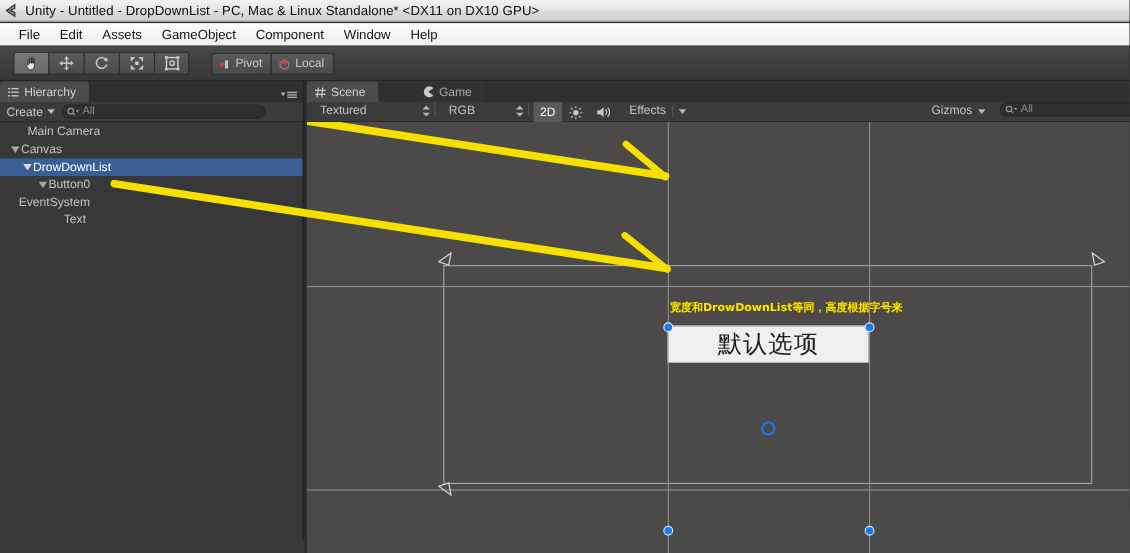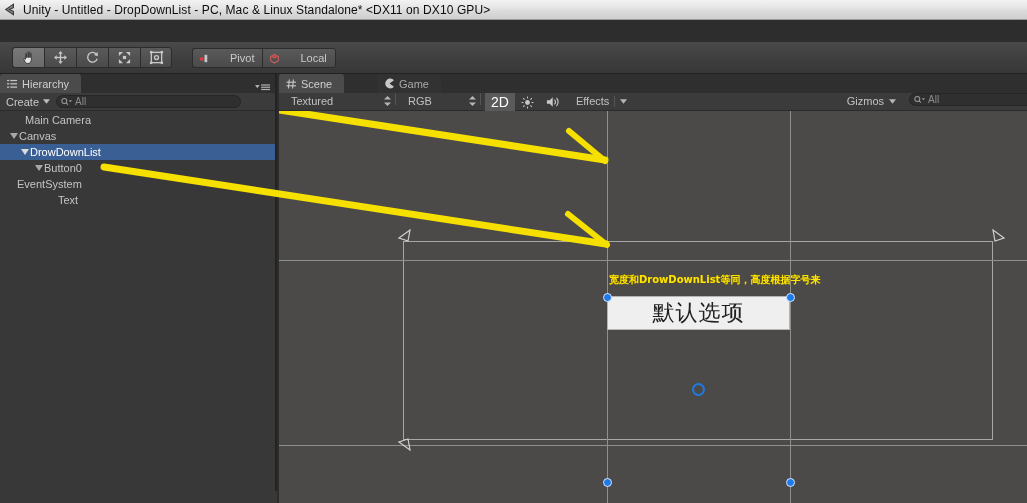--- a/index.html
+++ b/index.html
@@ -54,21 +54,21 @@
   .tbtn.first{ border-radius:3px 0 0 3px; }
   .tbtn.last{ border-radius:0 3px 3px 0; }
   .tbtn.on{ background:linear-gradient(180deg,#787878 0%,#6a6a6a 100%); color:#fff; }
   .tbtn svg{ display:block; }
 
   .pivot-group{ position:absolute; left:192px; top:48px; display:flex; }
   .pvbtn{
     height:20px; padding:0 8px 0 6px;
     background:linear-gradient(180deg,#5a5a5a 0%,#4a4a4a 100%);
     border:1px solid #2c2c2c;
-    display:flex; align-items:center; gap:20px;
+    display:flex; align-items:center; gap:4px;
     color:#c9c9c9; font-size:11px; cursor:default;
   }
   .pvbtn.first{ border-radius:3px 0 0 3px; border-right-width:0; }
   .pvbtn.last{ border-radius:0 3px 3px 0; }
 
   .play-group{ position:absolute; left:670px; top:45px; display:flex; }
   .pbtn{
     width:33px; height:22px;
     background:linear-gradient(180deg,#565656 0%,#464646 100%);
     border:1px solid #2a2a2a; border-right-width:0;
@@ -134,21 +134,21 @@
     background:#3b3b3b; border-bottom:1px solid #2b2b2b;
     display:flex; 
   }
   .dd{
     height:16px; display:flex; align-items:center; justify-content:space-between;
     color:#c2c2c2; font-size:11px; padding:0 4px 0 6px; cursor:default;
   }
   .stoggle{
     height:18px; min-width:22px; padding:0 6px;
     display:flex; align-items:center; justify-content:center;
-    color:#c2c2c2; font-size:14px; cursor:default;
+    color:#c2c2c2; font-size:11px; cursor:default;
   }
   .stoggle.on{ background:#5a5a5a; color:#fff; }
   .sep{ width:1px; height:12px; background:#555; }
 
   .viewport{
     position:absolute; left:0; top:37px; width:100%; height:392px;
     background:#4b4a48; overflow:hidden;
   }
 
   .guide{ position:absolute; background:#a7a7a7; }
@@ -190,20 +190,29 @@
 <div id="app">
 
   <div class="titlebar">
     <svg class="unity-logo" viewBox="0 0 16 16">
       <polygon points="2,8 10,2.5 10,6 5.6,8 10,10 10,13.5" fill="none" stroke="#333" stroke-width="1.3"></polygon>
       <polygon points="2,8 10,2.5 10,6 5.6,8 10,10 10,13.5" fill="#555" opacity="0.55"></polygon>
     </svg>
     <span class="title-text">Unity - Untitled - DropDownList - PC, Mac &amp; Linux Standalone* &lt;DX11 on DX10 GPU&gt;</span>
   </div>
 
+  <div class="menubar">
+    <div class="menu-item">File</div>
+    <div class="menu-item">Edit</div>
+    <div class="menu-item">Assets</div>
+    <div class="menu-item">GameObject</div>
+    <div class="menu-item">Component</div>
+    <div class="menu-item">Window</div>
+    <div class="menu-item">Help</div>
+  </div>
 
   <div class="editor">
 
     <div class="toolbar">
 
       <div class="btn-group" style="left:12px; top:5px;">
         <div class="tbtn first on">
           <svg width="16" height="15" viewBox="0 0 16 15">
             <path d="M4.6 9.3V4.1c0-.6.9-.6.9 0v3.4h.7V2.6c0-.6.9-.6.9 0v4.8h.7V2.2c0-.6.9-.6.9 0v5.2h.7V3.6c0-.6.9-.6.9 0v5.7c0 2.3-1.2 4.2-3.4 4.2-1.9 0-2.6-1.2-3.3-2.6L2.9 9.2c-.3-.6.5-1.1.9-.5z" fill="#e8e8e8" stroke="#1a1a1a" stroke-width=".7"></path>
           </svg>

